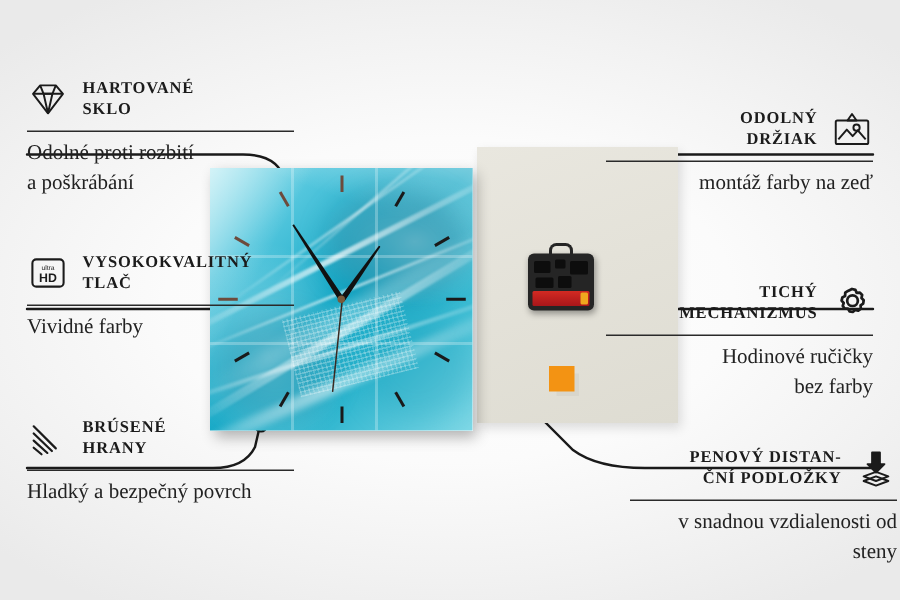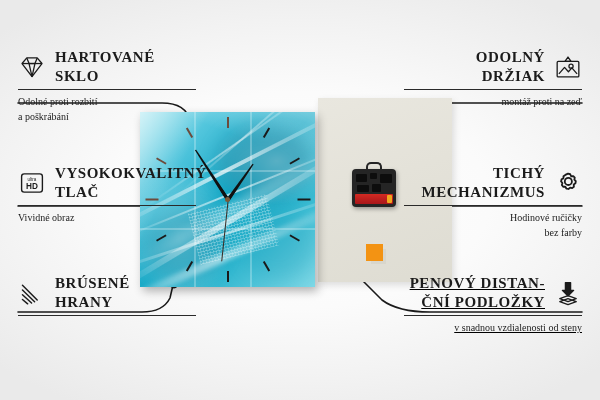--- a/index.html
+++ b/index.html
@@ -208,54 +208,54 @@
   }
   .feature.left  { text-align: left; }
   .feature.right { text-align: right; }
 
   .feat-head {
     display: flex;
     align-items: center;
     gap: 9px;
     min-height: 36px;
   }
-  .feature.right .feat-head { flex-direction: row-reverse; }
+  .feature.right .feat-head { flex-direction: row-reverse; margin-top: 20px; }
 
   .feat-title {
-    font-size: 15px;
+    font-size: 11px;
     font-weight: bold;
     line-height: 1.28;
     letter-spacing: 0.55px;
     color: #1b1b1b;
     text-transform: uppercase;
     font-family: "Liberation Serif", serif;
   }
 
   .feat-rule {
     height: 1px;
     background: #2a2a2a;
     margin: 3px 0 5px 0;
   }
 
   .feat-desc {
-    font-size: 10px;
+    font-size: 14px;
     line-height: 1.42;
     color: #222;
     font-family: "Liberation Serif", serif;
   }
 
   .icon { flex: 0 0 auto; width: 28px; height: 26px; display: block; }
 
   
   #f-glass   { left: 18px;  top: 48px;  }
   #f-print   { left: 18px;  top: 164px; }
   #f-edges   { left: 18px;  top: 274px; }
   #f-holder  { left: 404px; top: 48px;  }
   #f-mech    { left: 404px; top: 164px; }
-  #f-foam    { left: 404px; top: 274px; text-decoration: underline; }
+  #f-foam    { left: 420px; top: 274px; }
 </style>
 </head>
 <body>
 
 <div id="stage">
 
   <svg id="connectors" viewBox="0 0 600 400">
     <g fill="none" stroke="#1a1a1a" stroke-width="1.6" stroke-linecap="round">
 
       <path d="M18,103 H162 Q186,103 190,121 L190,128" stroke-width="1.6"></path>
@@ -367,60 +367,63 @@
         <text x="16" y="13" text-anchor="middle" font-family="Liberation Sans, sans-serif" font-size="5.2" fill="#1b1b1b">ultra</text>
         <text x="16" y="22" text-anchor="middle" font-family="Liberation Sans, sans-serif" font-size="9.5" font-weight="bold" fill="#1b1b1b">HD</text>
       </svg>
       <div>
         <div class="feat-title">VYSOKOKVALITNÝ</div>
         <div class="feat-title">TLAČ</div>
       </div>
     </div>
     <div class="feat-rule"></div>
     <div class="feat-desc">
-      <div>Vividné obraz</div>
+      <div>Vividné farby</div>
     </div>
   </div>
 
   <div class="feature left" id="f-edges">
     <div class="feat-head">
       <svg class="icon" viewBox="0 0 32 30">
         <g stroke="#1b1b1b" stroke-width="1.7" stroke-linecap="round">
           <path d="M5 6 L22 23"></path>
           <path d="M5 11.5 L19 25"></path>
           <path d="M5 17 L15.5 26.5"></path>
           <path d="M5 22.5 L11 27.5"></path>
         </g>
       </svg>
       <div>
         <div class="feat-title">BRÚSENÉ</div>
         <div class="feat-title">HRANY</div>
       </div>
     </div>
     <div class="feat-rule"></div>
+    <div class="feat-desc">
+      <div>Hladký a bezpečný povrch</div>
+    </div>
   </div>
 
   <div class="feature right" id="f-holder">
     <div class="feat-head">
       <svg class="icon" viewBox="0 0 32 30">
         <g fill="none" stroke="#1b1b1b" stroke-width="1.5" stroke-linejoin="round">
           <path d="M16 3.5 L12.5 8.5 H19.5 Z"></path>
           <rect x="3.5" y="8.5" width="25" height="18" rx="1.2"></rect>
           <path d="M5.5 23 L12 15.5 L16.5 20.5 L20.5 16 L26.5 23"></path>
           <circle cx="19.5" cy="14" r="2.4"></circle>
         </g>
       </svg>
       <div>
         <div class="feat-title">ODOLNÝ</div>
         <div class="feat-title">DRŽIAK</div>
       </div>
     </div>
     <div class="feat-rule"></div>
     <div class="feat-desc">
-      <div>montáž proti na zeď</div>
+      <div>montáž farby na zeď</div>
     </div>
   </div>
 
   <div class="feature right" id="f-mech">
     <div class="feat-head">
       <svg class="icon" viewBox="0 0 32 30">
         <g fill="none" stroke="#1b1b1b" stroke-width="2.1" stroke-linejoin="round" stroke-linecap="round">
           <path d="M16 4.2 L18.6 4.9 L19.6 7.2 L22.1 7 L23.8 8.8 L23.3 11.2 L25 12.9 L24.6 15.4 L22.6 16.8 L22.8 19.3 L20.8 20.9 L18.5 20.3 L16.6 21.9 L14.1 21.4 L12.9 19.3 L10.4 19.3 L8.9 17.3 L9.6 15 L8 13.2 L8.6 10.7 L10.7 9.6 L10.8 7.1 L12.9 5.7 Z"></path>
           <circle cx="16.4" cy="13.2" r="4.1"></circle>
         </g>

